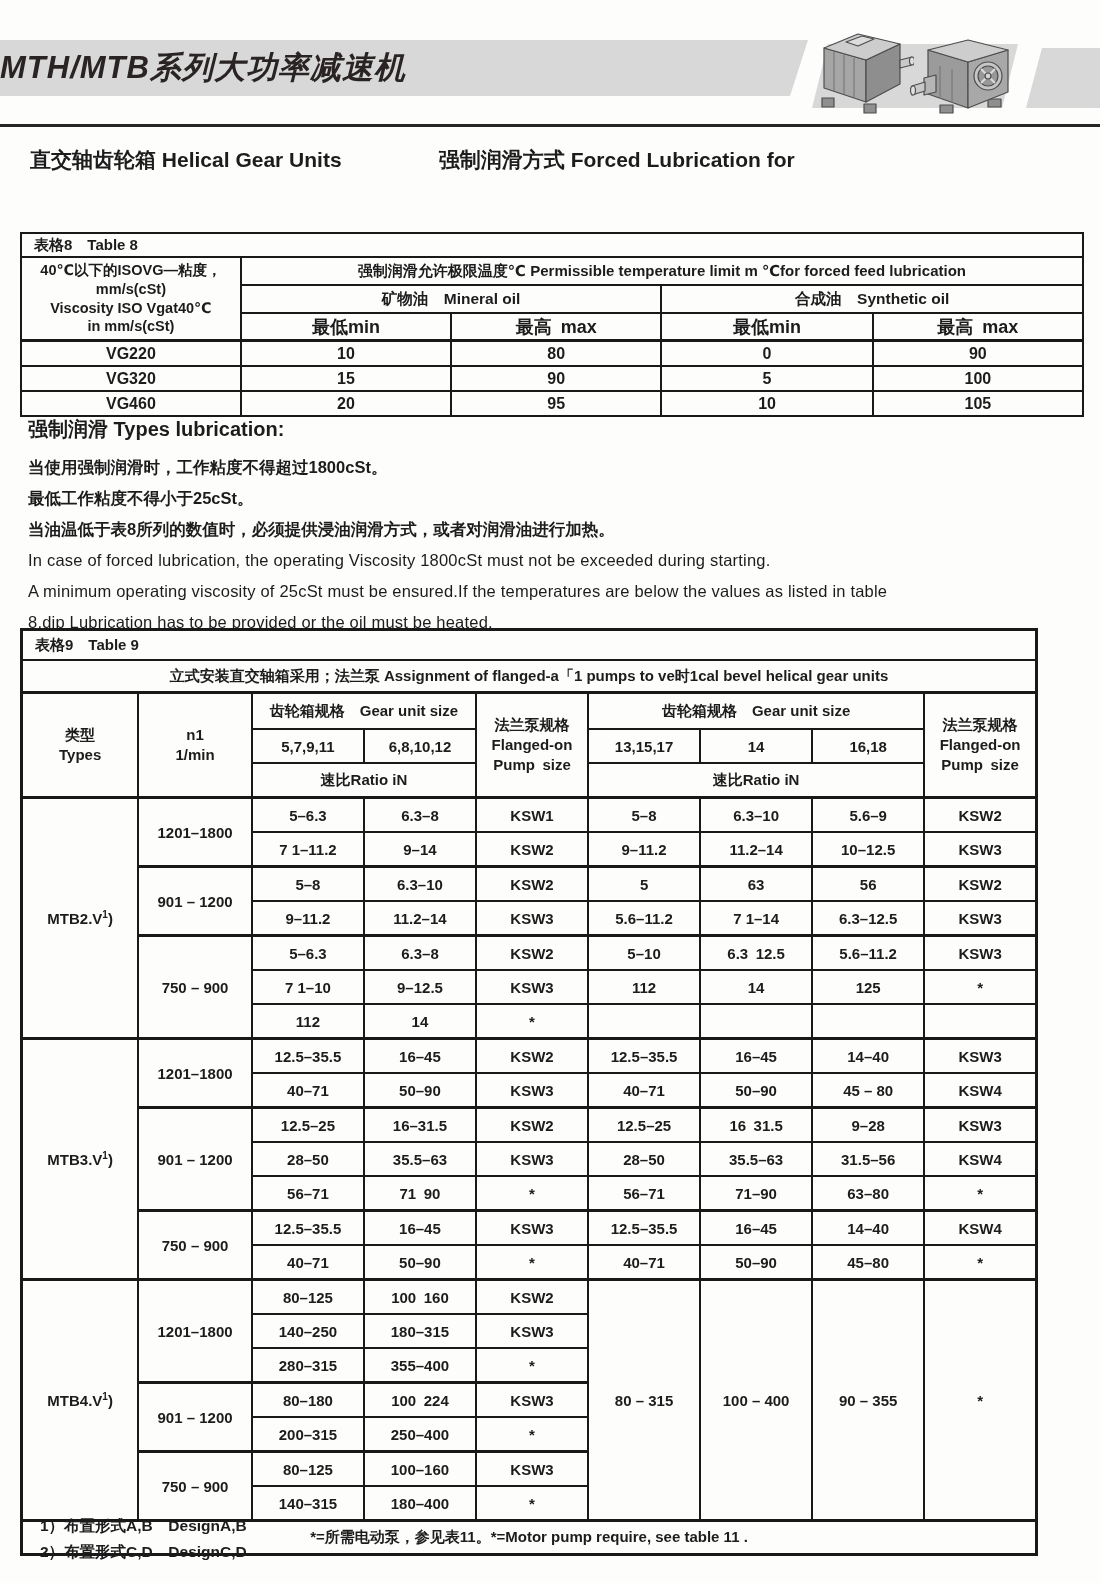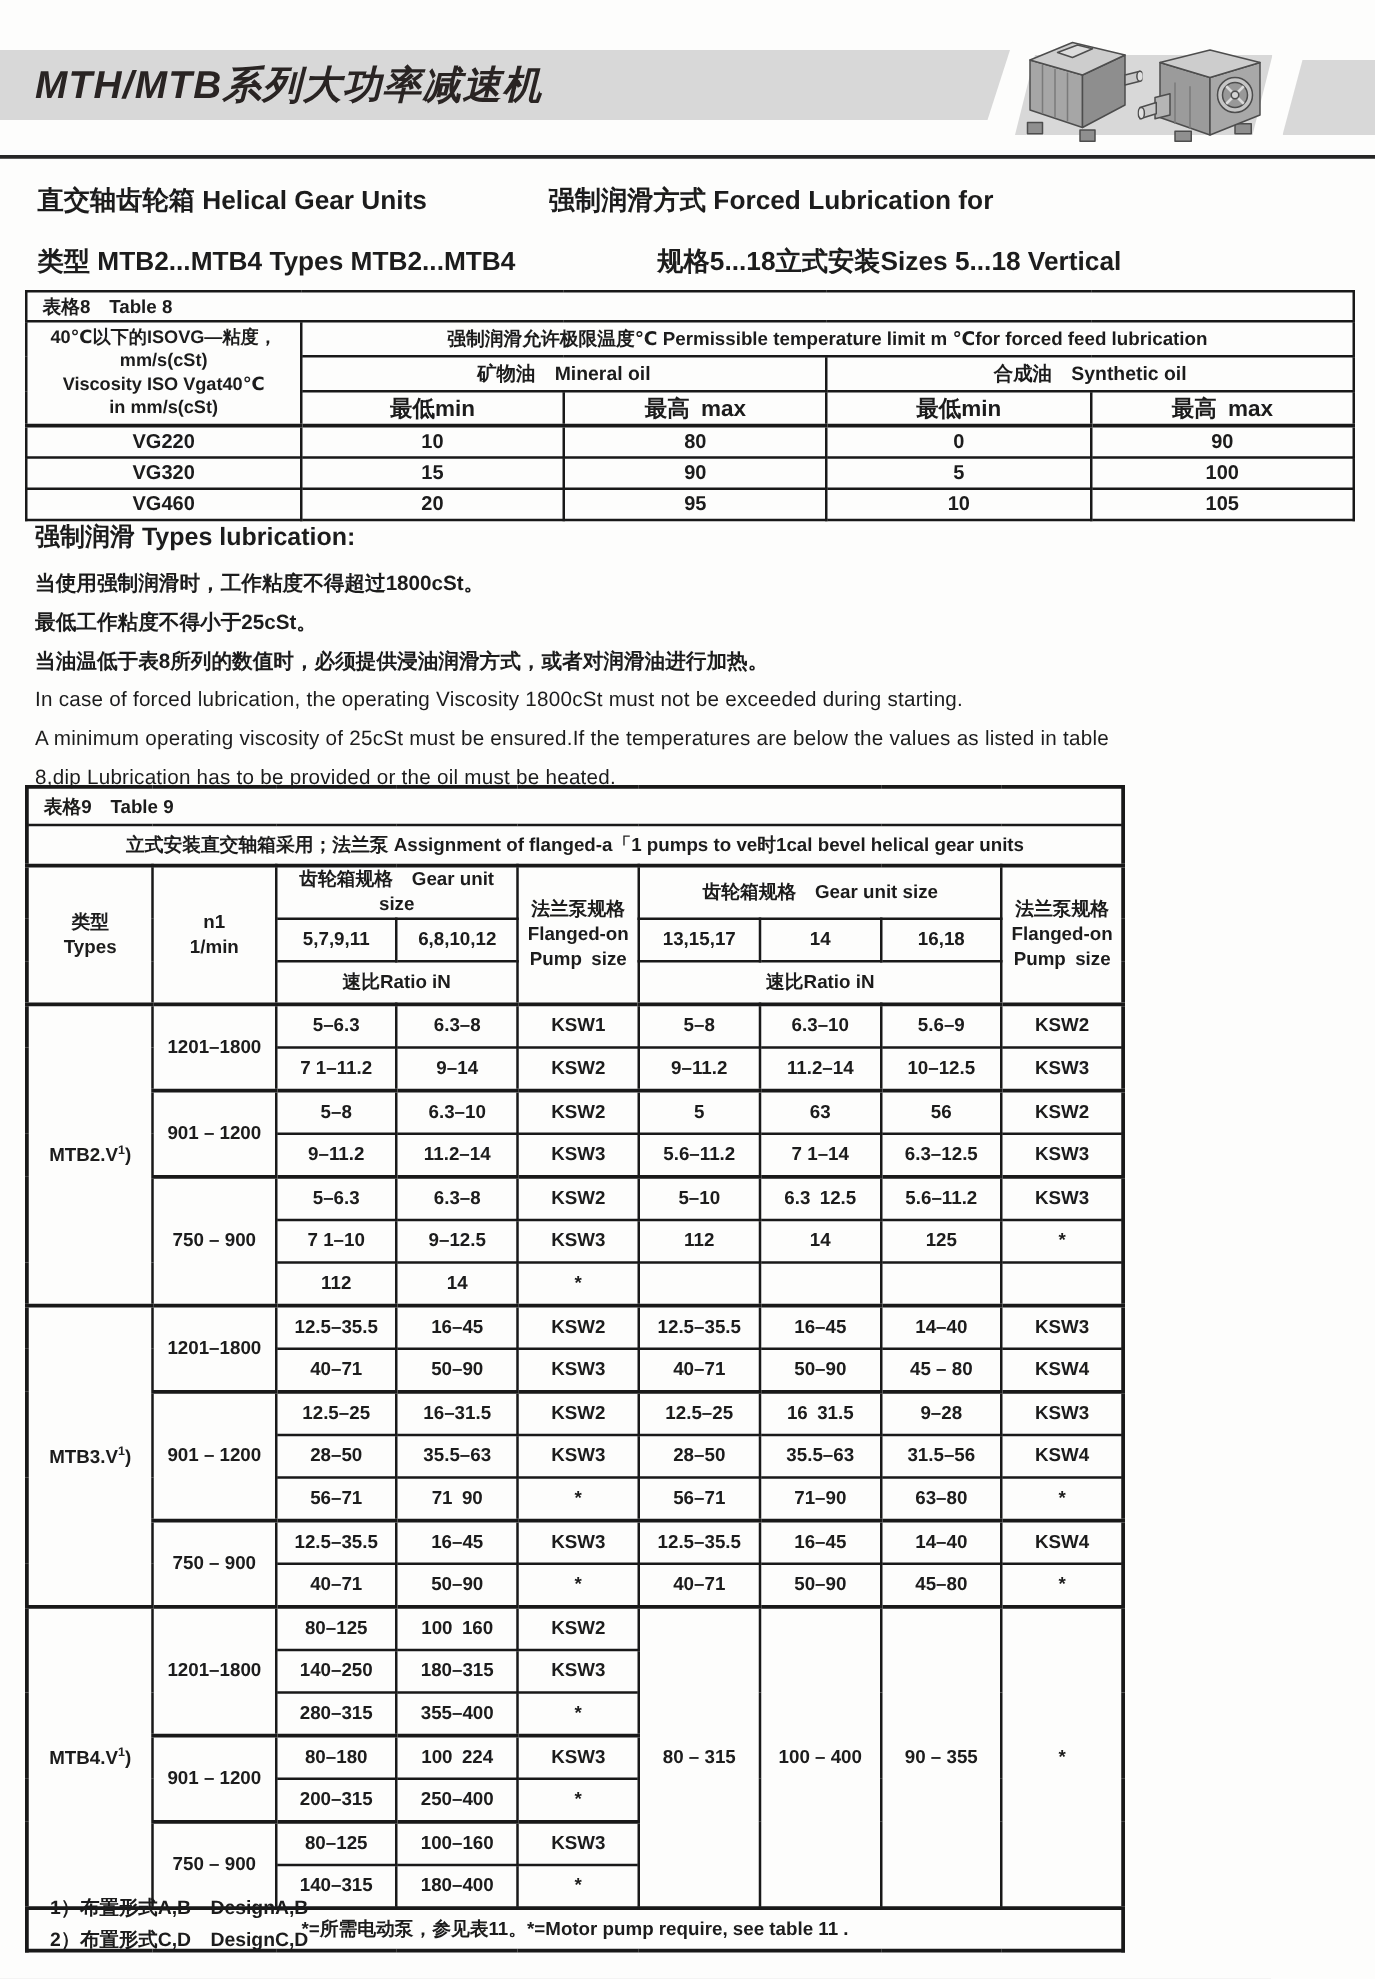--- a/index.html
+++ b/index.html
@@ -9,21 +9,21 @@
     font-family:"Liberation Sans","DejaVu Sans",sans-serif;
   }
 
   
   .band {
     position:absolute; left:0; top:40px; width:808px; height:56px;
     background:#d8d8d8;
     clip-path:polygon(0 0,100% 0,calc(100% - 18px) 100%,0 100%);
   }
   .band-title {
-    padding-left:28px; font-size:31px; font-weight:700; font-style:italic;
+    font-size:31px; font-weight:700; font-style:italic;
     line-height:56px; letter-spacing:1px; color:#292423; white-space:nowrap;
   }
   .para { position:absolute; background:#d8d8d8; }
   .para-mid  { left:812px; top:44px; width:206px; height:64px;
                clip-path:polygon(16px 0,100% 0,calc(100% - 16px) 100%,0 100%); }
   .para-right{ left:1026px; top:48px; width:80px; height:60px;
                clip-path:polygon(16px 0,100% 0,100% 100%,0 100%); }
   .gb1 { position:absolute; left:812px; top:22px; }
   .gb2 { position:absolute; left:910px; top:26px; }
   .divider { position:absolute; left:0; top:124px; width:1100px; height:3px; background:#262626; }
@@ -47,21 +47,21 @@
   .t8 .data-first td { border-top:3px solid #191919; }
 
   
   .lub { position:absolute; left:28px; top:416px; }
   .lub-heading { font-size:20px; font-weight:700; margin-bottom:15px; }
   .lub-line { font-size:16.5px; margin-bottom:12px; line-height:19px; }
   .lub-line.zh { font-weight:700; }
   .lub-line.en { font-weight:400; letter-spacing:0.2px; }
 
   
-  .t9 { position:absolute; left:20px; top:628px; width:880px;
+  .t9 { position:absolute; left:20px; top:628px; width:1018px;
         border-collapse:collapse; table-layout:fixed; border:3px solid #191919; }
   .t9 td { border:2px solid #191919; text-align:center; font-weight:700;
            font-size:15px; padding:0 2px; }
   .t9-cap  { text-align:left !important; padding-left:12px !important; font-size:15.5px; height:28px; }
   .t9-span { height:30px; border-bottom:3px solid #191919 !important; font-size:15px; }
   .t9 .htop td   { height:34px; line-height:1.32; }
   .t9 .hsizes td { height:32px; }
   .t9 .hratio td { height:32px; border-bottom:3px solid #191919; }
   .t9 .body td { height:32px; }
   .t9 .sec td { border-top:3px solid #191919; }
@@ -122,24 +122,20 @@
     </g>
   </svg>
 
   <div class="divider"></div>
 
   <div class="intro">
     <div class="intro-line">
       <span class="intro-a">直交轴齿轮箱 Helical Gear Units</span>
       <span>强制润滑方式 Forced Lubrication for</span>
     </div>
-    <div class="intro-line">
-      <span class="intro-a2">类型 MTB2...MTB4 Types MTB2...MTB4</span>
-      <span>规格5...18立式安装Sizes 5...18 Vertical</span>
-    </div>
   </div>
 
   <table class="t8">
     <colgroup>
         <col style="width:20.7%">
         <col style="width:19.8%">
         <col style="width:19.8%">
         <col style="width:19.9%">
         <col>
       </colgroup>

